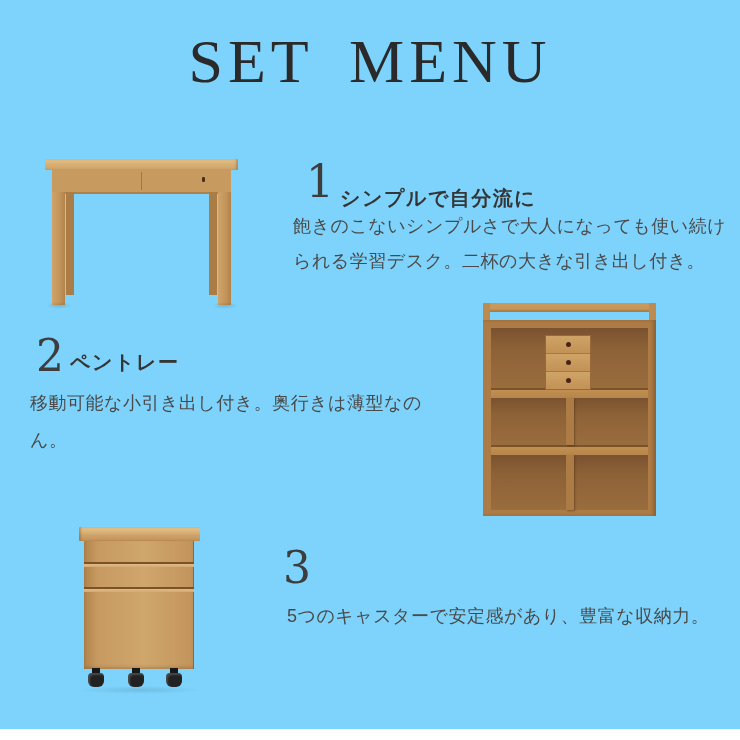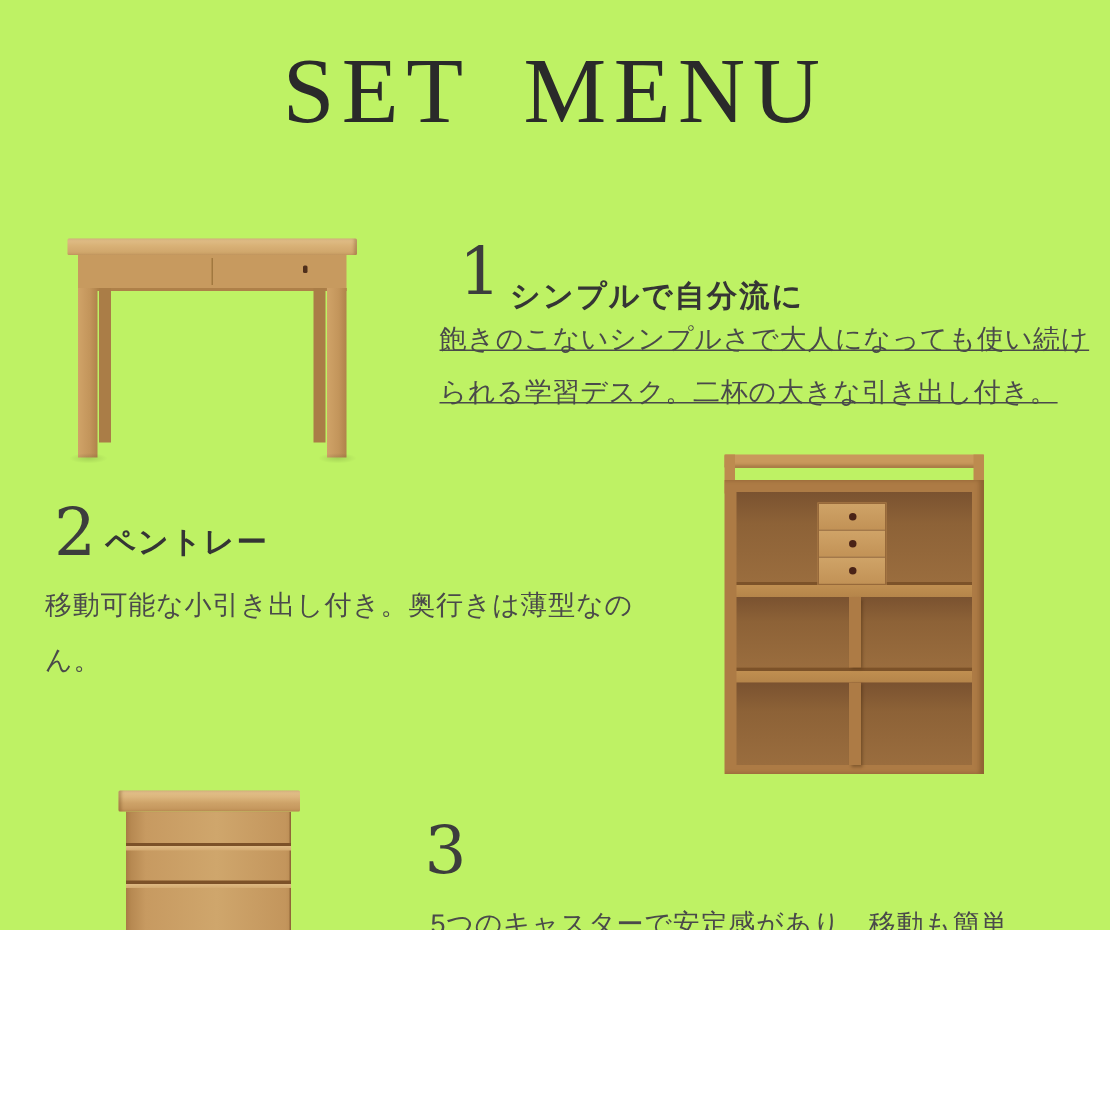--- a/index.html
+++ b/index.html
@@ -1,38 +1,38 @@
 <!DOCTYPE html>
 <html><head>
 <meta charset="utf-8">
 <style>
   html,body{margin:0;padding:0;background:#ffffff;}
   #stage{
-    position:relative;width:740px;height:620px;background:#bef264;overflow:hidden;
+    position:relative;width:740px;height:729px;background:#7dd3fc;overflow:hidden;
     font-family:"Liberation Sans",sans-serif;
   }
   
   .page-title{
     position:absolute;top:24px;left:0;width:740px;text-align:center;
     font-family:"Liberation Serif","DejaVu Serif",serif;
     font-size:62px;line-height:74px;letter-spacing:5px;word-spacing:16px;
     color:#2a2a2a;
   }
   
   .sec-num{
     position:absolute;font-family:"DejaVu Serif",serif;
     font-size:44px;line-height:40px;color:#3d3d3d;
   }
   .sec-head{
     position:absolute;font-size:20px;line-height:28px;font-weight:bold;
     letter-spacing:1.5px;color:#353535;white-space:nowrap;
   }
   .sec-body{position:absolute;color:#4a4a4a;font-size:18px;letter-spacing:0.5px;}
   .sec-body .bline{white-space:nowrap;}
-  .body-1 .bline{line-height:35px;text-decoration:underline;}
+  .body-1 .bline{line-height:35px;}
   .body-2 .bline{line-height:37px;}
   .body-3 .bline{line-height:36px;}
 
   
   .abs{position:absolute;}
 
   
   .desk{position:absolute;left:45px;top:159px;width:193px;height:150px;}
   .desk-top{left:0;top:0;width:193px;height:11px;border-radius:1px;
     background:linear-gradient(180deg,#e2c08b 0%,#d8b176 45%,#cda268 100%);
@@ -179,16 +179,16 @@
       <div class="caster-wheel"></div>
     </div>
     <div class="abs caster c3">
       <div class="caster-stem"></div>
       <div class="caster-wheel"></div>
     </div>
   </div>
 
   <div class="sec-num num-3">3</div>
   <div class="sec-body body-3">
-    <div class="bline">5つのキャスターで安定感があり、移動も簡単。</div>
+    <div class="bline">5つのキャスターで安定感があり、豊富な収納力。</div>
   </div>
 
 </div>
 
 </body></html>

